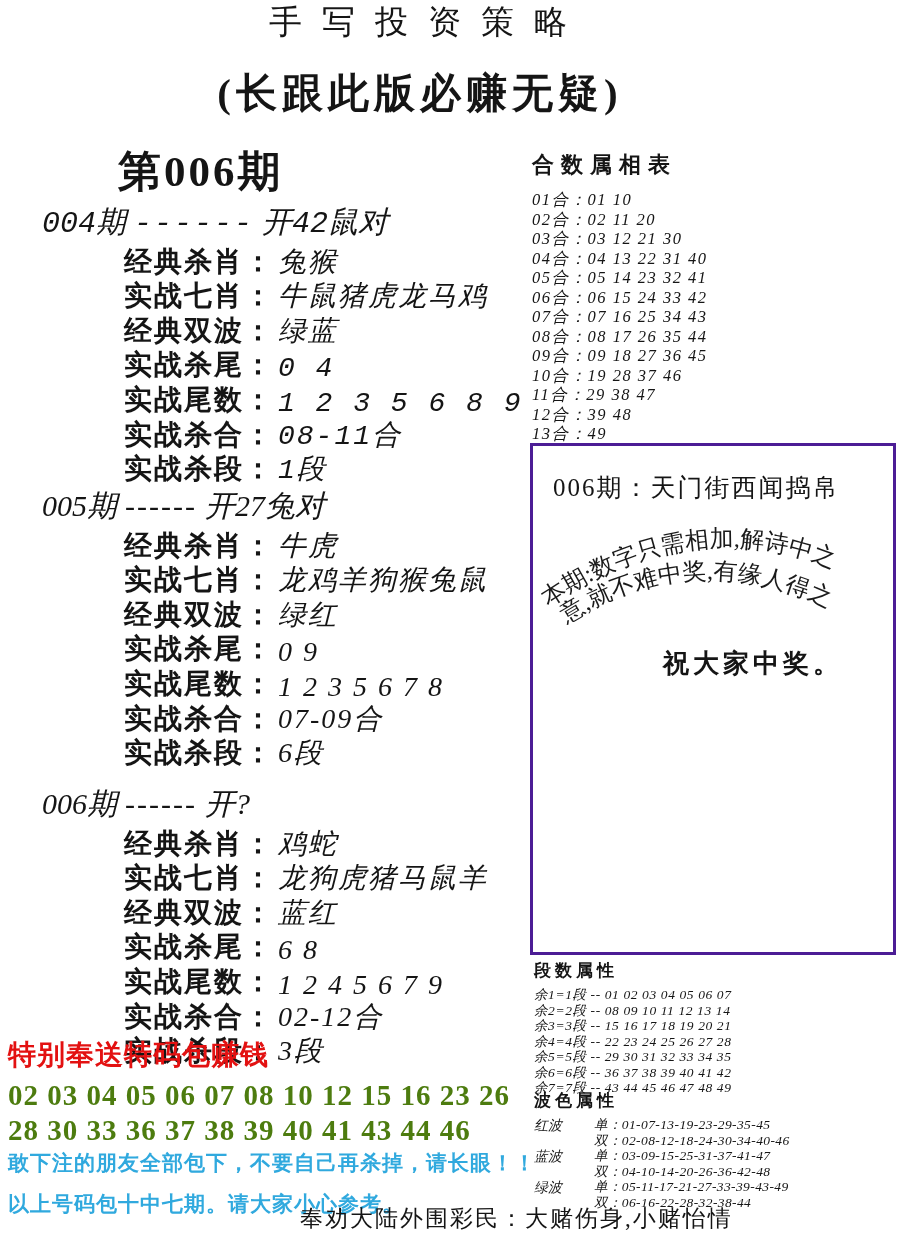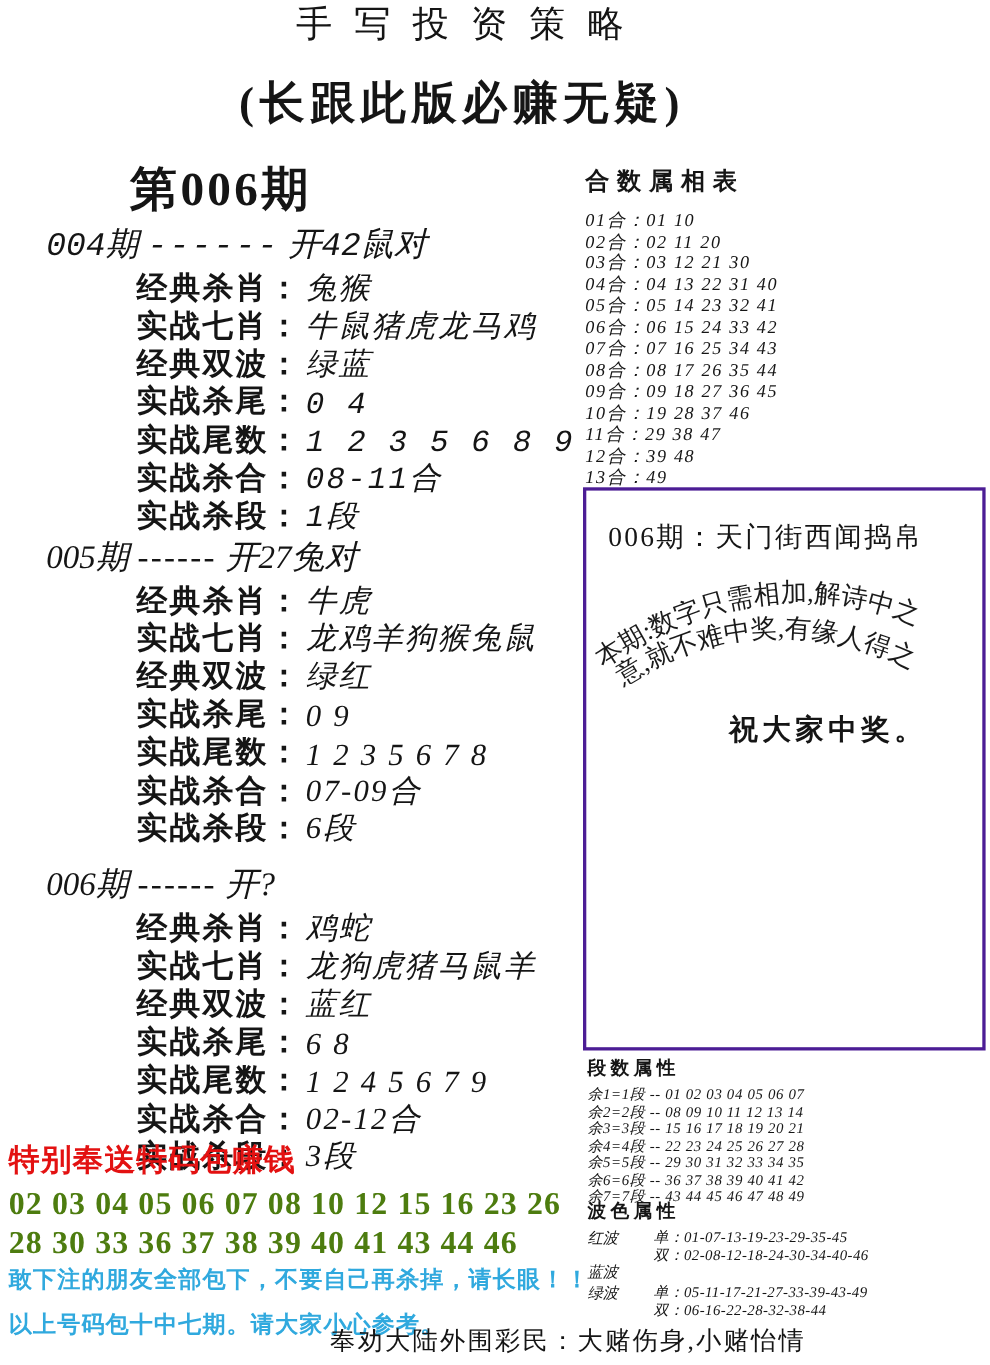--- a/index.html
+++ b/index.html
@@ -228,20 +228,24 @@
     <div class="bose-title">波色属性</div>
     <div class="bose-group">
       <div class="bose-name">红波</div>
       <div class="bose-lines">
         <div class="bose-line">单：01-07-13-19-23-29-35-45</div>
         <div class="bose-line">双：02-08-12-18-24-30-34-40-46</div>
       </div>
     </div>
     <div class="bose-group">
       <div class="bose-name">蓝波</div>
+      <div class="bose-lines">
+        <div class="bose-line">单：03-09-15-25-31-37-41-47</div>
+        <div class="bose-line">双：04-10-14-20-26-36-42-48</div>
+      </div>
     </div>
     <div class="bose-group">
       <div class="bose-name">绿波</div>
       <div class="bose-lines">
         <div class="bose-line">单：05-11-17-21-27-33-39-43-49</div>
         <div class="bose-line">双：06-16-22-28-32-38-44</div>
       </div>
     </div>
   </div>
 

